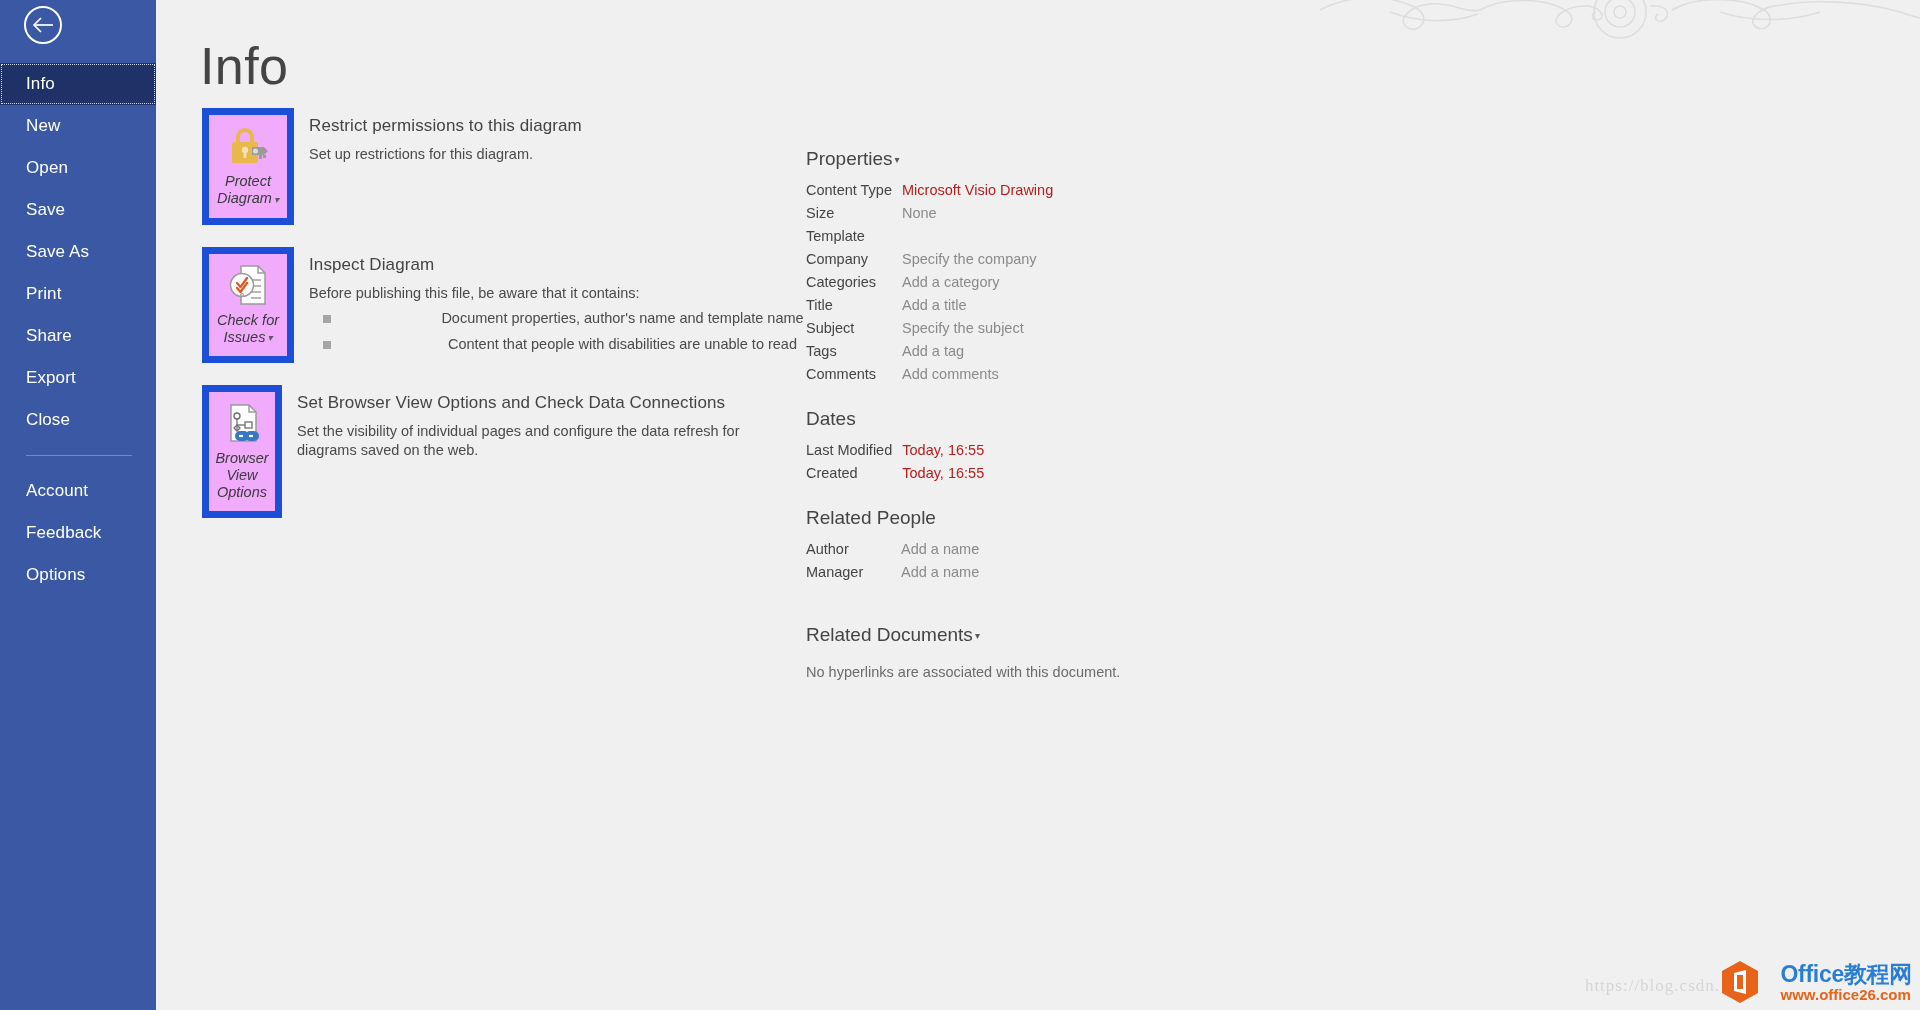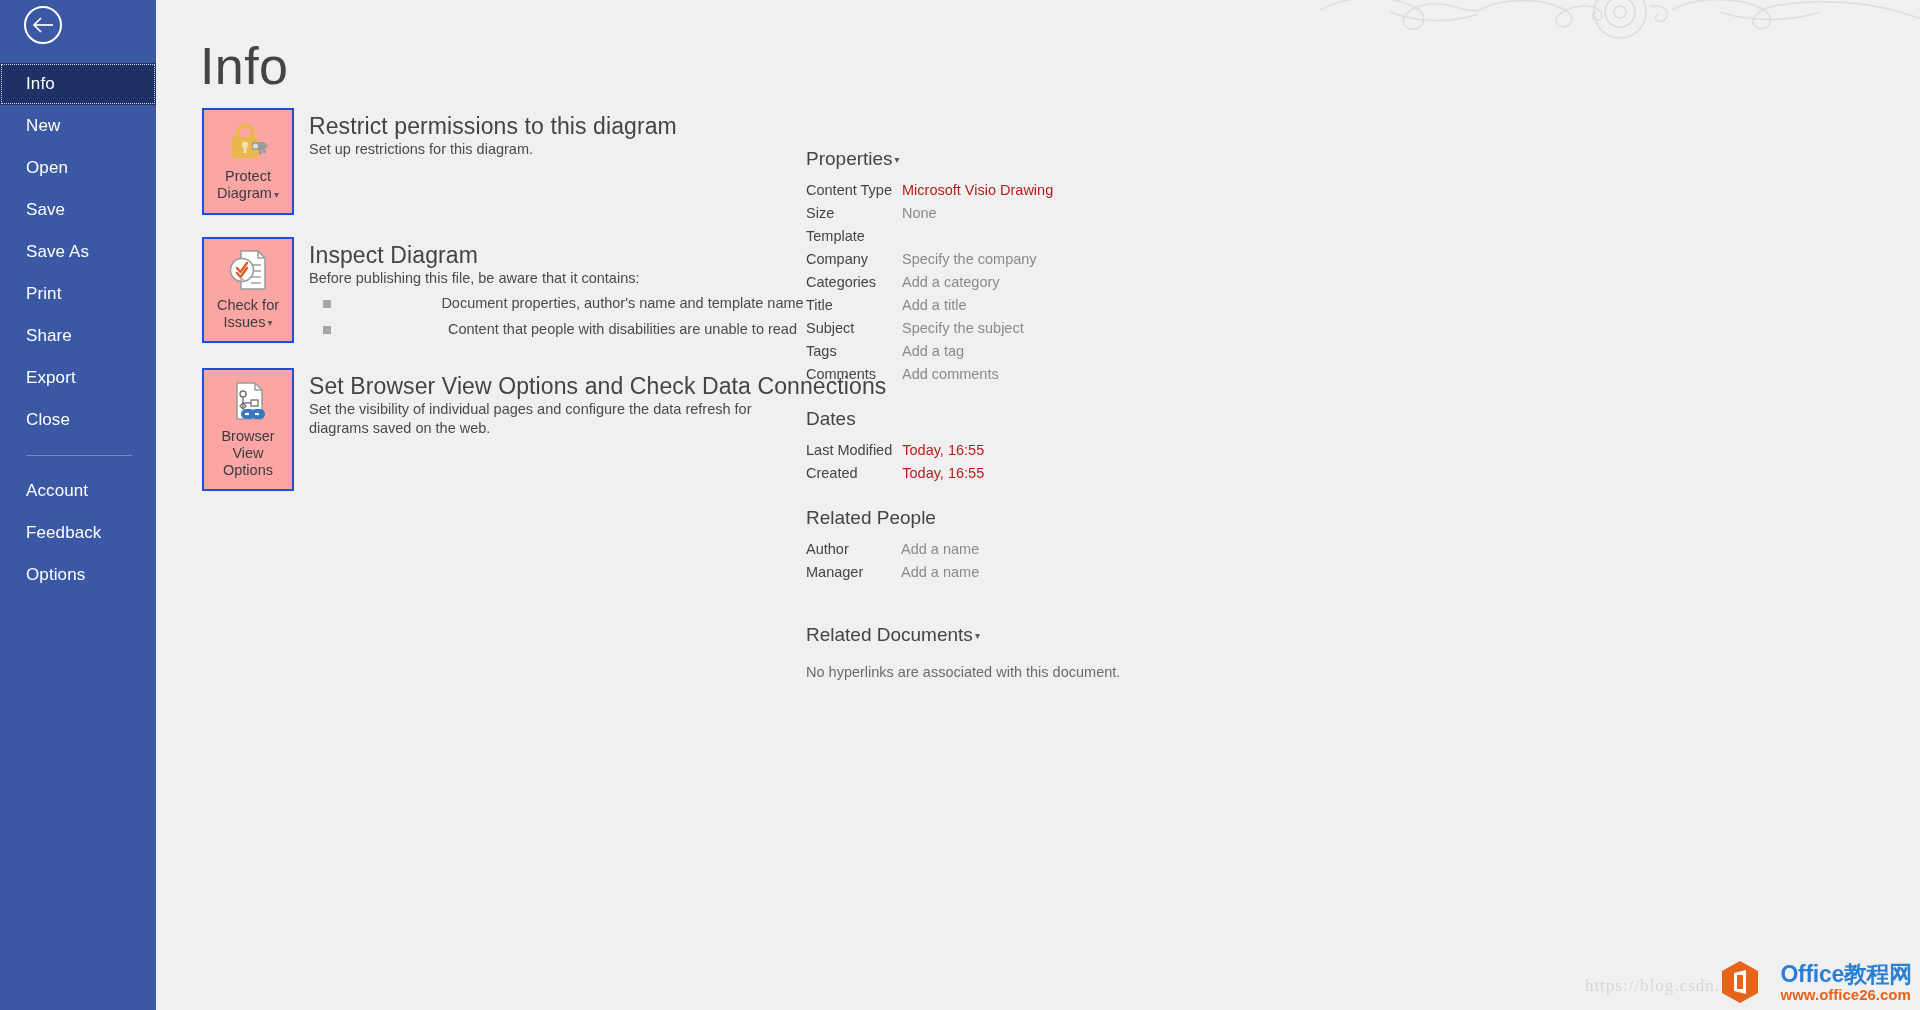--- a/index.html
+++ b/index.html
@@ -96,29 +96,30 @@
   }
   .action-row {
     position: relative;
     display: flex;
     align-items: flex-start;
     margin-bottom: 22px;
   }
   .big-button {
     width: 92px;
     min-height: 92px;
-    border: 2px solid #1d4ed8;
-    background: #fca5a5;
+    border: 7px solid #1d4ed8;
+    background: #f0abfc;
     display: flex;
     flex-direction: column;
     align-items: center;
     justify-content: center;
     padding: 8px 4px 10px;
     cursor: pointer;
     flex: 0 0 auto;
+    font-style: italic;
   }
   .big-button .bb-icon {
     width: 46px; height: 46px;
     display: flex; align-items: center; justify-content: center;
     margin-bottom: 4px;
   }
   .big-button .bb-label {
     font-size: 14.5px;
     color: #3b3b3b;
     text-align: center;
@@ -131,30 +132,31 @@
     margin-left: 2px;
     vertical-align: middle;
   }
 
   .action-text {
     margin-left: 15px;
     padding-top: 4px;
     flex: 1 1 auto;
   }
   .action-head {
-    font-size: 23px;
+    font-size: 17px;
     font-weight: 400;
     color: #444444;
     line-height: 28px;
     letter-spacing: .1px;
   }
   .action-desc {
     font-size: 14.5px;
     color: #4a4a4a;
     line-height: 19px;
+    margin-top: 5px;
     max-width: 480px;
   }
   .bullets {
     list-style: none;
     margin: 6px 0 0 0;
     padding: 0;
     text-align: center;
   }
   .bullets li {
     position: relative;
@@ -378,21 +380,21 @@
           <div class="action-head">Inspect Diagram</div>
           <div class="action-desc">Before publishing this file, be aware that it contains:</div>
           <ul class="bullets">
             <li>Document properties, author's name and template name</li>
             <li>Content that people with disabilities are unable to read</li>
           </ul>
         </div>
       </div>
 
       <div class="action-row" style="margin-top: 16px;">
-        <div class="big-button" style="width:92px;justify-content:space-between;">
+        <div class="big-button" style="width:80px;justify-content:space-between;">
           <span class="bb-icon">
             <svg width="40" height="42" viewBox="0 0 40 42">
               <path d="M9 3 H27 L34 10 V39 H9 Z" fill="#ffffff" stroke="#9a9a9a" stroke-width="1.5"></path>
               <path d="M27 3 V10 H34" fill="none" stroke="#9a9a9a" stroke-width="1.5"></path>
               <circle cx="15" cy="14" r="3" fill="none" stroke="#6f6f6f" stroke-width="1.4"></circle>
               <path d="M15 21 L15 17" stroke="#6f6f6f" stroke-width="1.3"></path>
               <path d="M15 21 L15 25" stroke="#6f6f6f" stroke-width="1.3"></path>
               <path d="M15 23 L23 23" stroke="#6f6f6f" stroke-width="1.3"></path>
               <path d="M15 25 L15 29" stroke="#6f6f6f" stroke-width="1.3"></path>
               <path d="M15 23 L12 26 L15 29 L18 26 Z" fill="none" stroke="#6f6f6f" stroke-width="1.3"></path>

